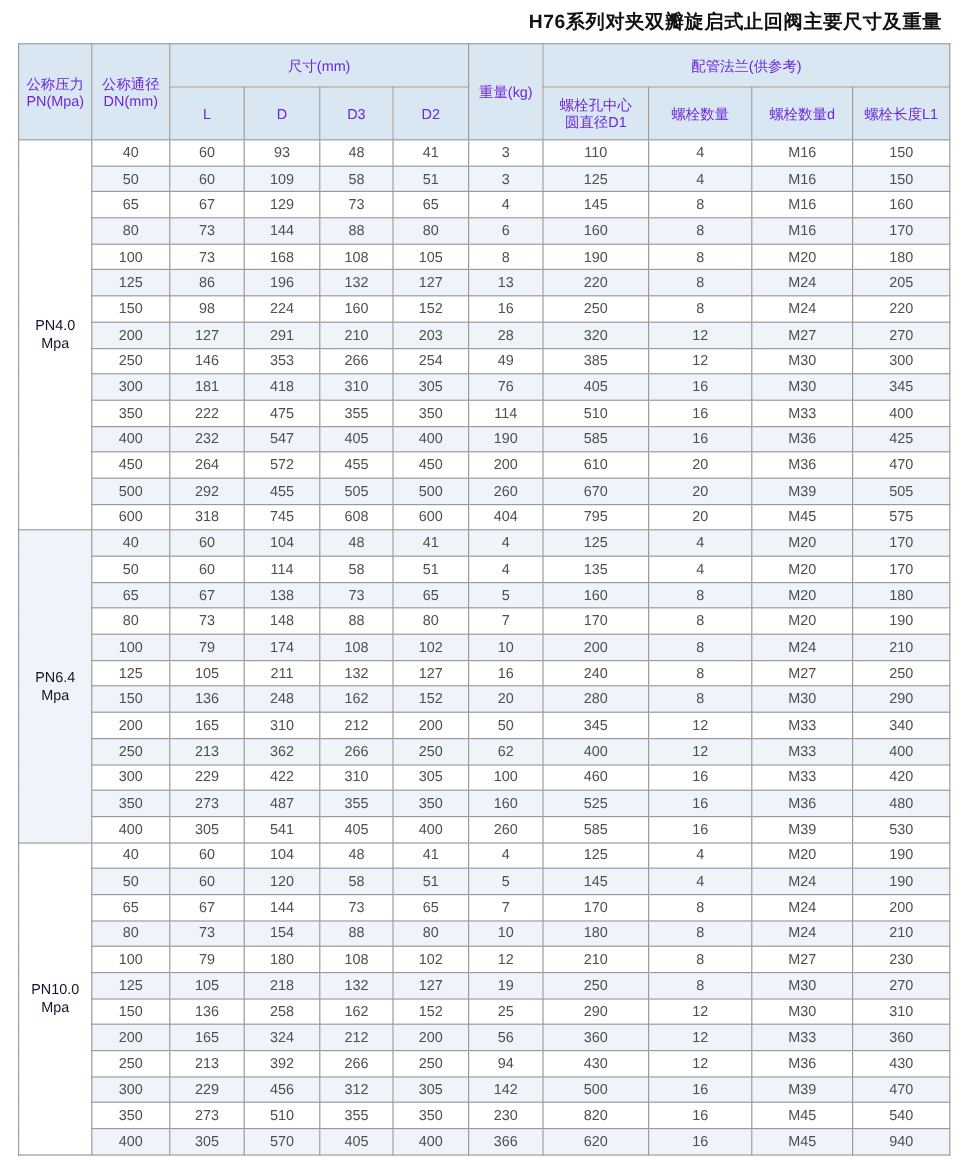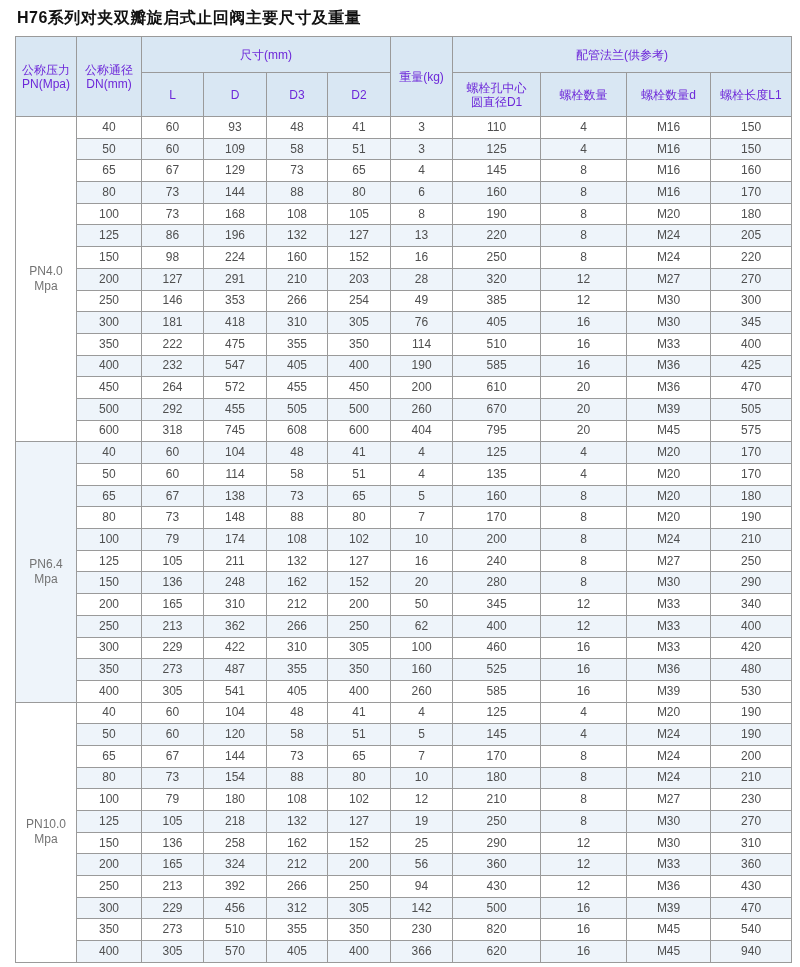--- a/index.html
+++ b/index.html
@@ -15,20 +15,21 @@
     box-sizing: border-box;
     padding: 5px 15px 0 15px;
     background: #ffffff;
   }
   .title {
     font-size: 16px;
     font-weight: bold;
     color: #111111;
     margin: 3px 0 7px 2px;
     letter-spacing: 0.5px;
+    text-align: right;
   }
   table.spec-table {
     border-collapse: collapse;
     table-layout: fixed;
     width: 768px;
   }
   .spec-table th, .spec-table td {
     border: 1px solid #9a9a9a;
     text-align: center;
     vertical-align: middle;
@@ -48,21 +49,21 @@
   .spec-table thead tr.h2 th { height: 43px; }
   .spec-table tbody td {
     height: 20.7px;
     background: #ffffff;
     white-space: pre-line;
     line-height: 13px;
   }
   .spec-table tbody tr.alt td { background: #eef4fa; }
   .spec-table tbody td.pn-cell {
     background: #ffffff;
-    color: #737373;
+    color: #0f172a;
     line-height: 15px;
   }
 </style>
 </head>
 <body>
 
 <div class="page">
   <div class="title">H76系列对夹双瓣旋启式止回阀主要尺寸及重量</div>
 
   <table class="spec-table">

